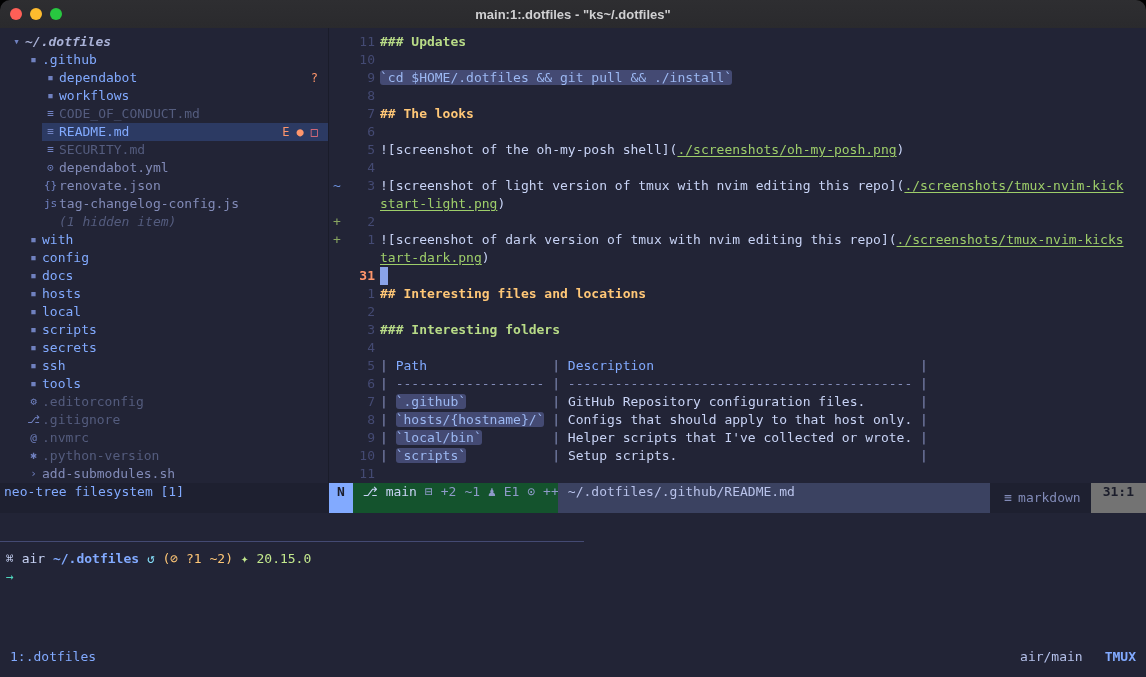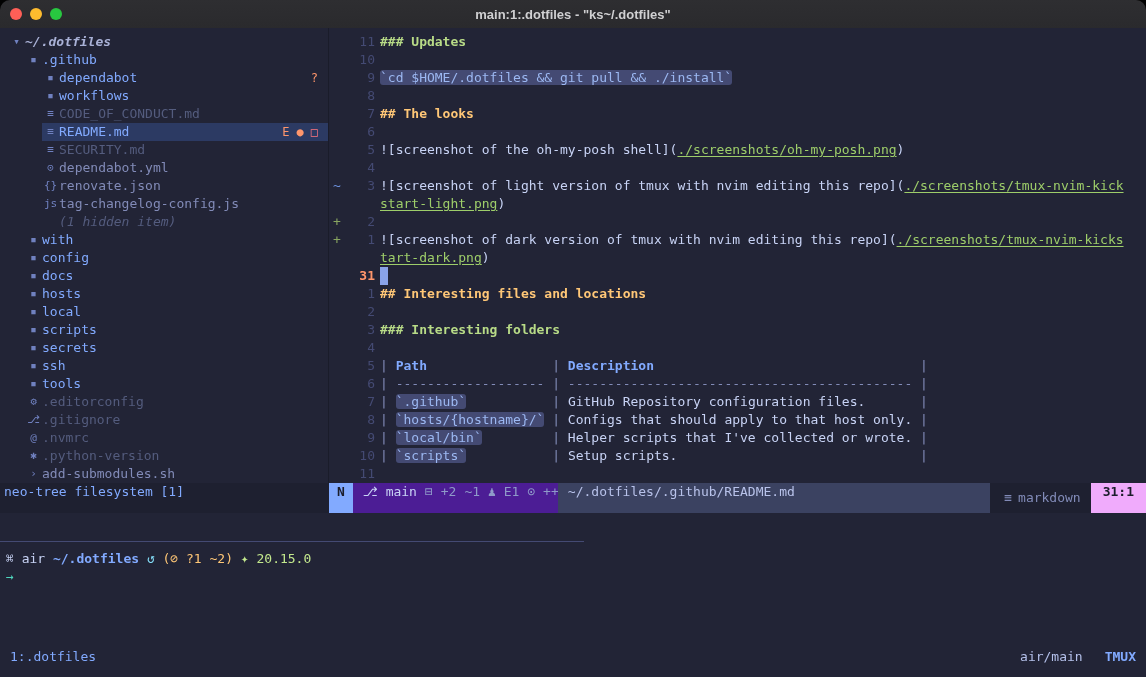--- a/index.html
+++ b/index.html
@@ -42,34 +42,34 @@
   .sign-add{color:#88a561;}
   .ed-num{width:27px;flex:0 0 27px;text-align:right;color:#444a73;}
   .ed-num-cur{color:#ff966c;font-weight:700;}
   .ed-text{margin-left:5px;}
   .sg-t{color:#c8d3f5;}
   .sg-h2{color:#ffc777;font-weight:700;}
   .sg-h3{color:#b8db87;font-weight:700;}
   .sg-code{color:#9cb8f2;background:#444a73;border-radius:3px;}
   .sg-link{color:#9ece6a;text-decoration:underline;text-underline-offset:2px;}
   .sg-pipe{color:#828bb8;}
-  .sg-th{color:#82aaff;font-weight:700;}
+  .sg-th{color:#82aaff;font-weight:400;}
   .sg-dash{color:#828bb8;}
   .sg-cursor{background:#8aa3e8;color:#222436;display:inline-block;width:8px;}
   
   .statusline{height:30px;line-height:18px;display:flex;background:#1e2030;white-space:pre;}
   .sl-neotree{width:329px;flex:0 0 329px;padding-left:4px;box-sizing:border-box;color:#82aaff;}
   .sl-mode{background:#82aaff;color:#1b1d2b;font-weight:700;padding:0 8px;}
-  .sl-git{background:#4c1d95;padding:0 10px;width:185px;flex:0 0 185px;display:flex;gap:8px;overflow:hidden;}
+  .sl-git{background:#14532d;padding:0 10px;width:185px;flex:0 0 185px;display:flex;gap:8px;overflow:hidden;}
   .g-fg{color:#c8d3f5;}
   .g-mut{color:#8f9ac9;}
   .sl-path{background:#3b4261;color:#b3bdе8;width:412px;flex:0 0 412px;padding:0 10px;color:#b8c2ea;overflow:hidden;}
   .sl-spacer{flex:1;background:#1e2030;}
   .sl-ft{color:#828bb8;padding:0 10px;display:flex;gap:6px;align-items:center;}
-  .sl-pos{background:#f0abfc;color:#1b1d2b;font-weight:700;padding:0 12px;}
+  .sl-pos{background:#737373;color:#1b1d2b;font-weight:700;padding:0 12px;}
   
   .cmdline{height:18px;}
   .shell{flex:1;position:relative;padding-top:10px;}
   .pane-divider{height:1px;width:51%;background:#444a73;}
   .prompt-line{height:18px;line-height:18px;padding-left:6px;margin-top:8px;white-space:pre;}
   .p-fg{color:#c8d3f5;}
   .p-blue-b{color:#82aaff;font-weight:700;}
   .p-cyan{color:#86e1fc;}
   .p-yellow{color:#ffc777;}
   .p-green{color:#c3e88d;}

